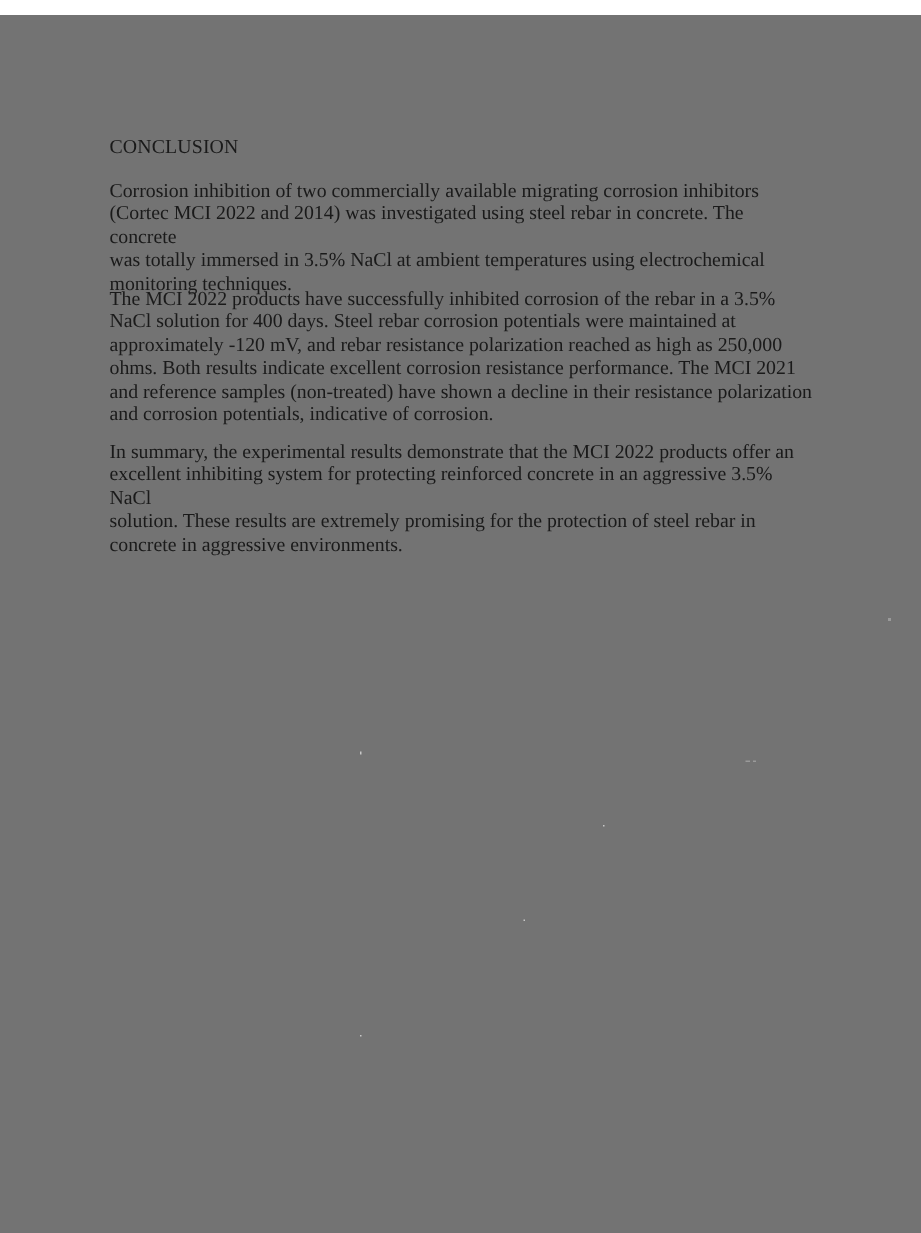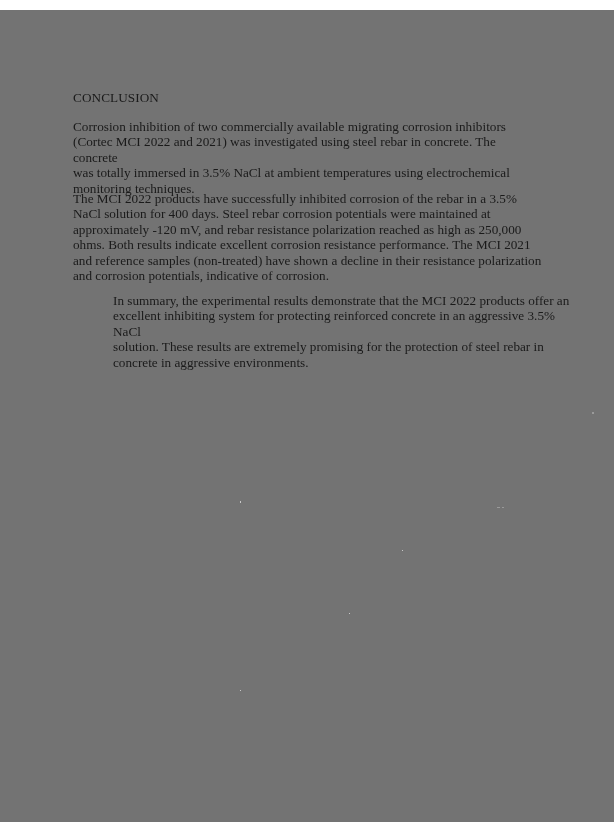--- a/index.html
+++ b/index.html
@@ -33,36 +33,36 @@
       position: absolute;
       left: 73px;
       width: 470px;
       font-size: 13.2px;
       line-height: 15.4px;
       margin: 0;
       white-space: pre-line;
     }
     #p1 { top: 109px; }
     #p2 { top: 181px; }
-    #p3 { top: 283px; margin-left: 40px; }
+    #p3 { top: 283px; }
     #p4 { top: 354px; }
     .speck {
       position: absolute;
       background: #9a9a9a;
       width: 2px; height: 2px;
     }
   </style>
 </head>
 <body>
 
 <div class="page">
   <div class="heading">CONCLUSION</div>
 
   <p class="para" id="p1">Corrosion inhibition of two commercially available migrating corrosion inhibitors
-(Cortec MCI 2022 and 2021) was investigated using steel rebar in concrete.  The concrete
+(Cortec MCI 2022 and 2014) was investigated using steel rebar in concrete.  The concrete
 was totally immersed in 3.5% NaCl at ambient temperatures using electrochemical
 monitoring techniques.</p>
   <p class="para" id="p2">The MCI 2022 products have successfully inhibited corrosion of the rebar in a 3.5%
 NaCl solution for 400 days. Steel rebar corrosion potentials were maintained at
 approximately  -120 mV, and rebar resistance polarization reached as high as 250,000
 ohms.  Both results indicate excellent corrosion resistance performance.  The MCI 2021
 and reference samples (non-treated) have shown a decline in their resistance polarization
 and corrosion potentials, indicative of corrosion.</p>
   <p class="para" id="p3">In summary, the experimental results demonstrate that the MCI 2022 products offer an
 excellent inhibiting system for protecting reinforced concrete in an aggressive 3.5% NaCl

